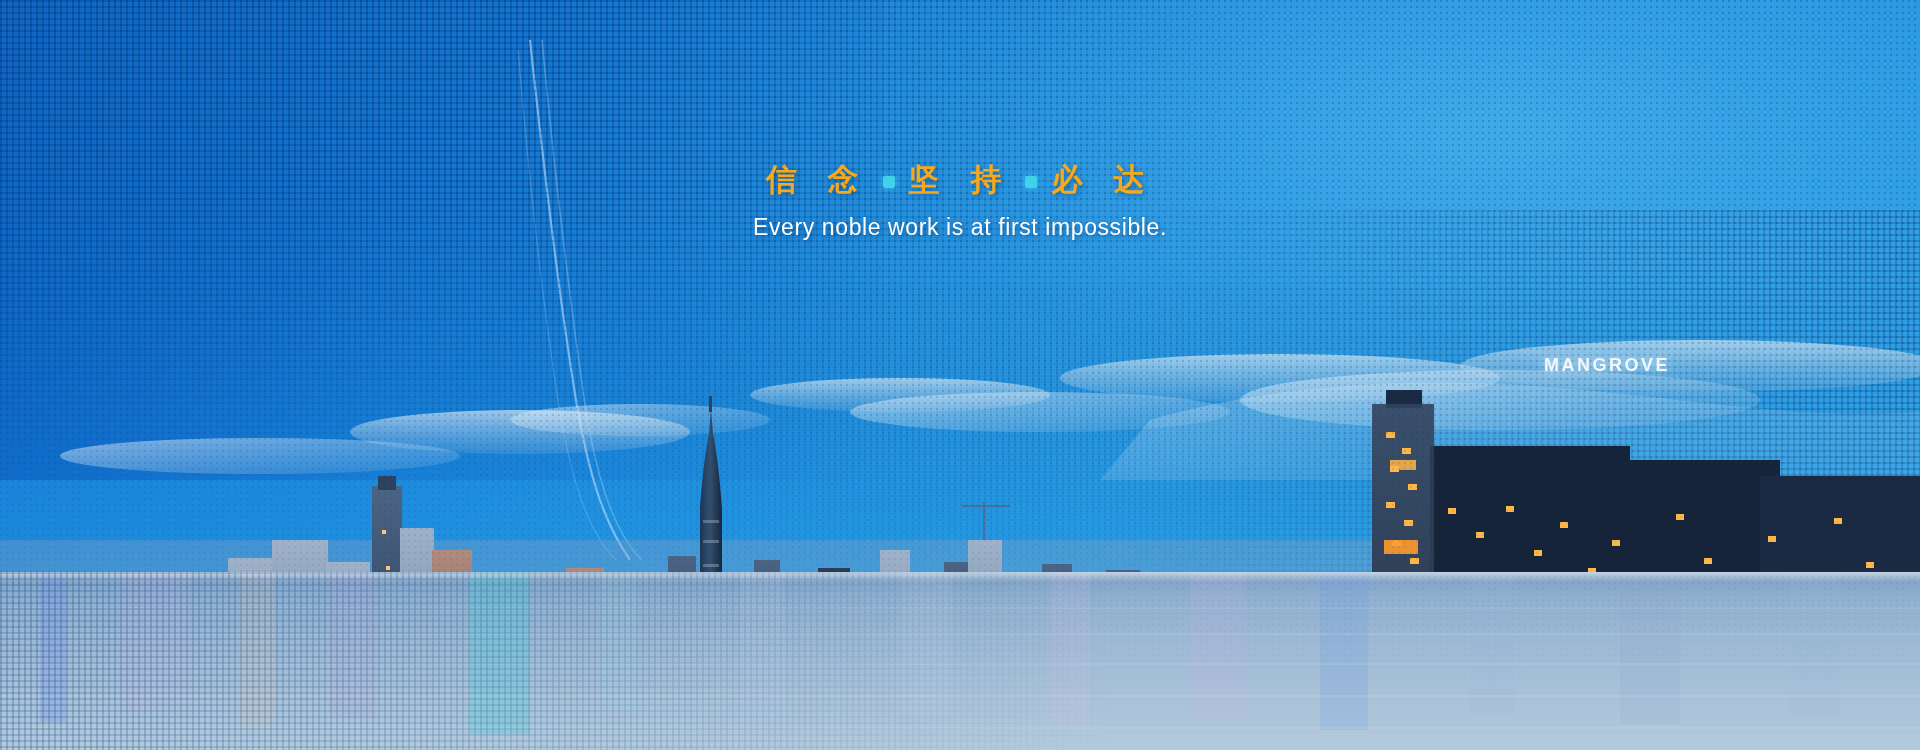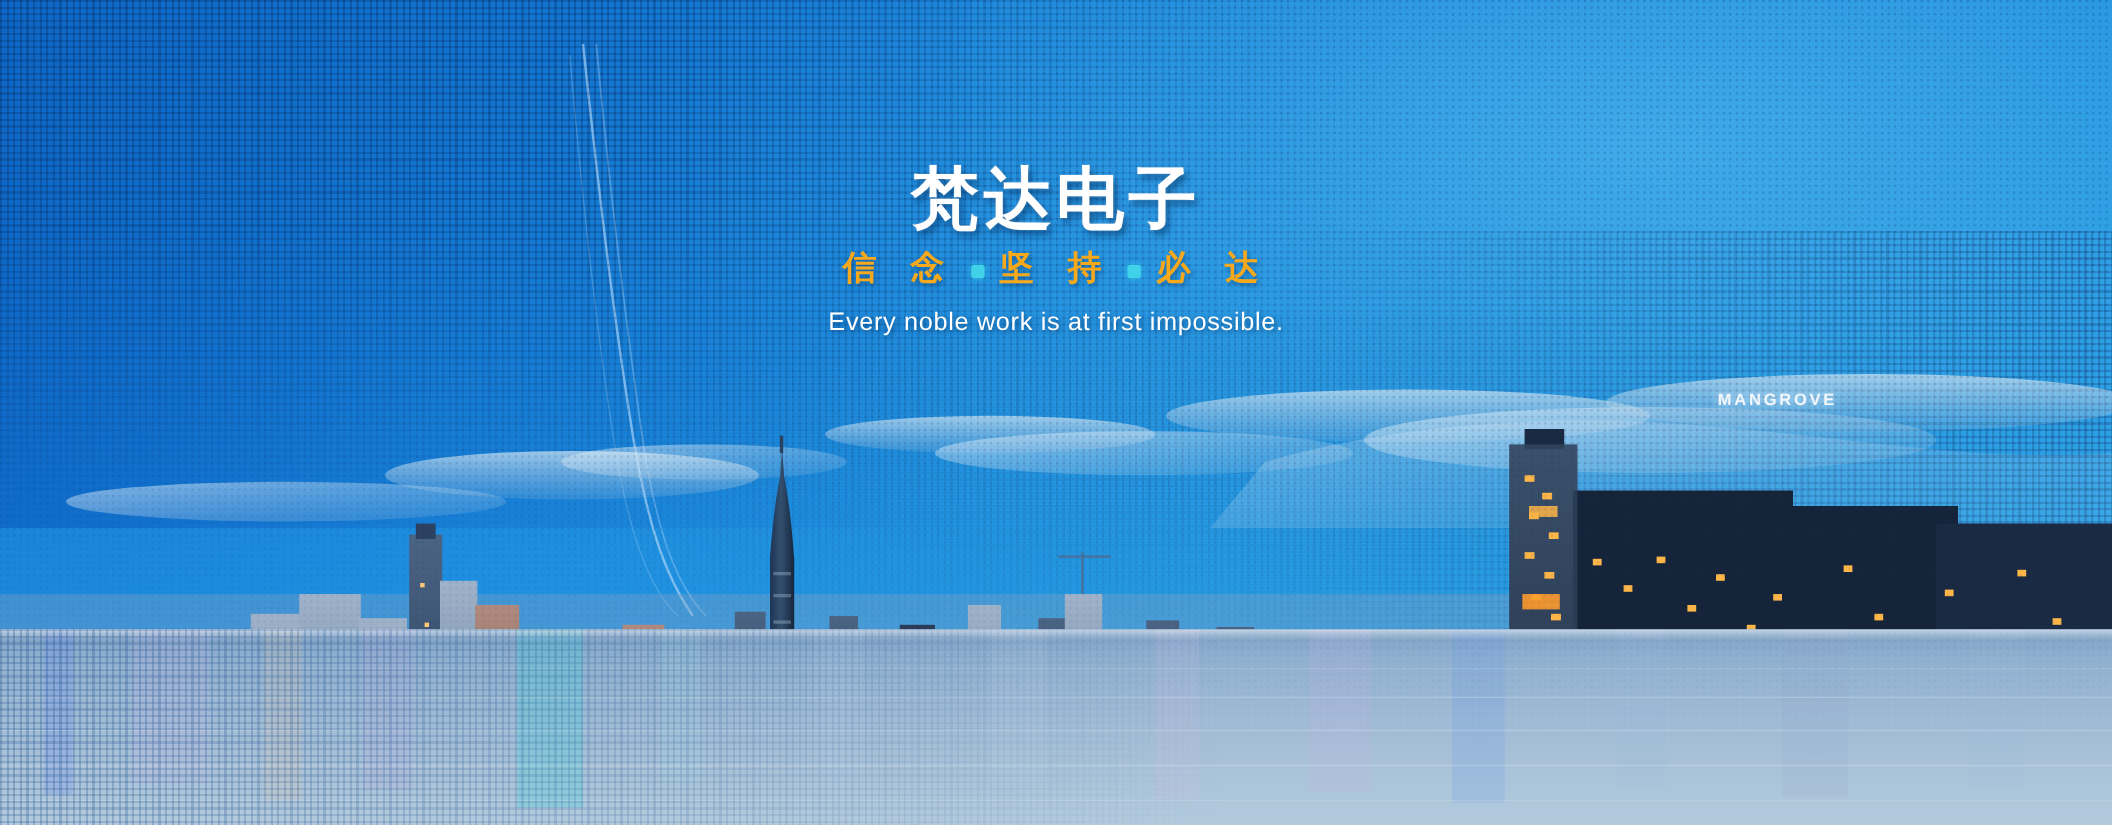--- a/index.html
+++ b/index.html
@@ -376,21 +376,21 @@
     <rect x="872" y="230" width="10" height="14" fill="#e84a8a" opacity=".8"></rect>
     <rect x="1008" y="236" width="12" height="10" fill="#e03a3a" opacity=".85"></rect>
     <rect x="636" y="228" width="10" height="16" fill="#17c6b8" opacity=".85"></rect>
     <rect x="652" y="206" width="8" height="12" fill="#17c6b8" opacity=".7"></rect>
     <rect x="464" y="242" width="12" height="10" fill="#e03a3a" opacity=".8"></rect>
     <rect x="1108" y="212" width="10" height="14" fill="#9a5cf0" opacity=".8"></rect>
     <rect x="872" y="202" width="10" height="12" fill="#9a5cf0" opacity=".7"></rect>
   </svg>
 
   <div style="position:absolute; right:250px; top:355px; z-index:22;
-              color:#f2f7fc; font-size:15px; font-weight:bold; letter-spacing:2.5px;
+              color:#f2f7fc; font-size:18px; font-weight:bold; letter-spacing:2.5px;
               text-shadow:0 0 8px rgba(230,245,255,.8);
               font-family:'Liberation Sans',sans-serif;">MANGROVE</div>
 
   <div class="water"></div>
   <svg class="water-refl" viewBox="0 0 1920 178" preserveAspectRatio="none">
     <defs>
       <linearGradient id="rf" x1="0" y1="0" x2="0" y2="1">
         <stop offset="0%" stop-color="#ffffff" stop-opacity=".55"></stop>
         <stop offset="100%" stop-color="#ffffff" stop-opacity="0"></stop>
       </linearGradient>
@@ -418,21 +418,20 @@
       <line x1="0" y1="92" x2="1920" y2="92"></line>
       <line x1="0" y1="124" x2="1920" y2="124"></line>
       <line x1="0" y1="156" x2="1920" y2="156"></line>
     </g>
   </svg>
   <div class="water-mesh"></div>
 
   <div class="dotscreen"></div>
 
   <div class="textblock">
-    <div class="title-cn">梵达电子</div>
 
     <div class="subtitle-cn">
       <span class="subtitle-seg">信 念</span>
       <span class="sep-dot"></span>
       <span class="subtitle-seg">坚 持</span>
       <span class="sep-dot"></span>
       <span class="subtitle-seg">必 达</span>
     </div>
 
     <div class="tagline-en">Every noble work is at first impossible.</div>

